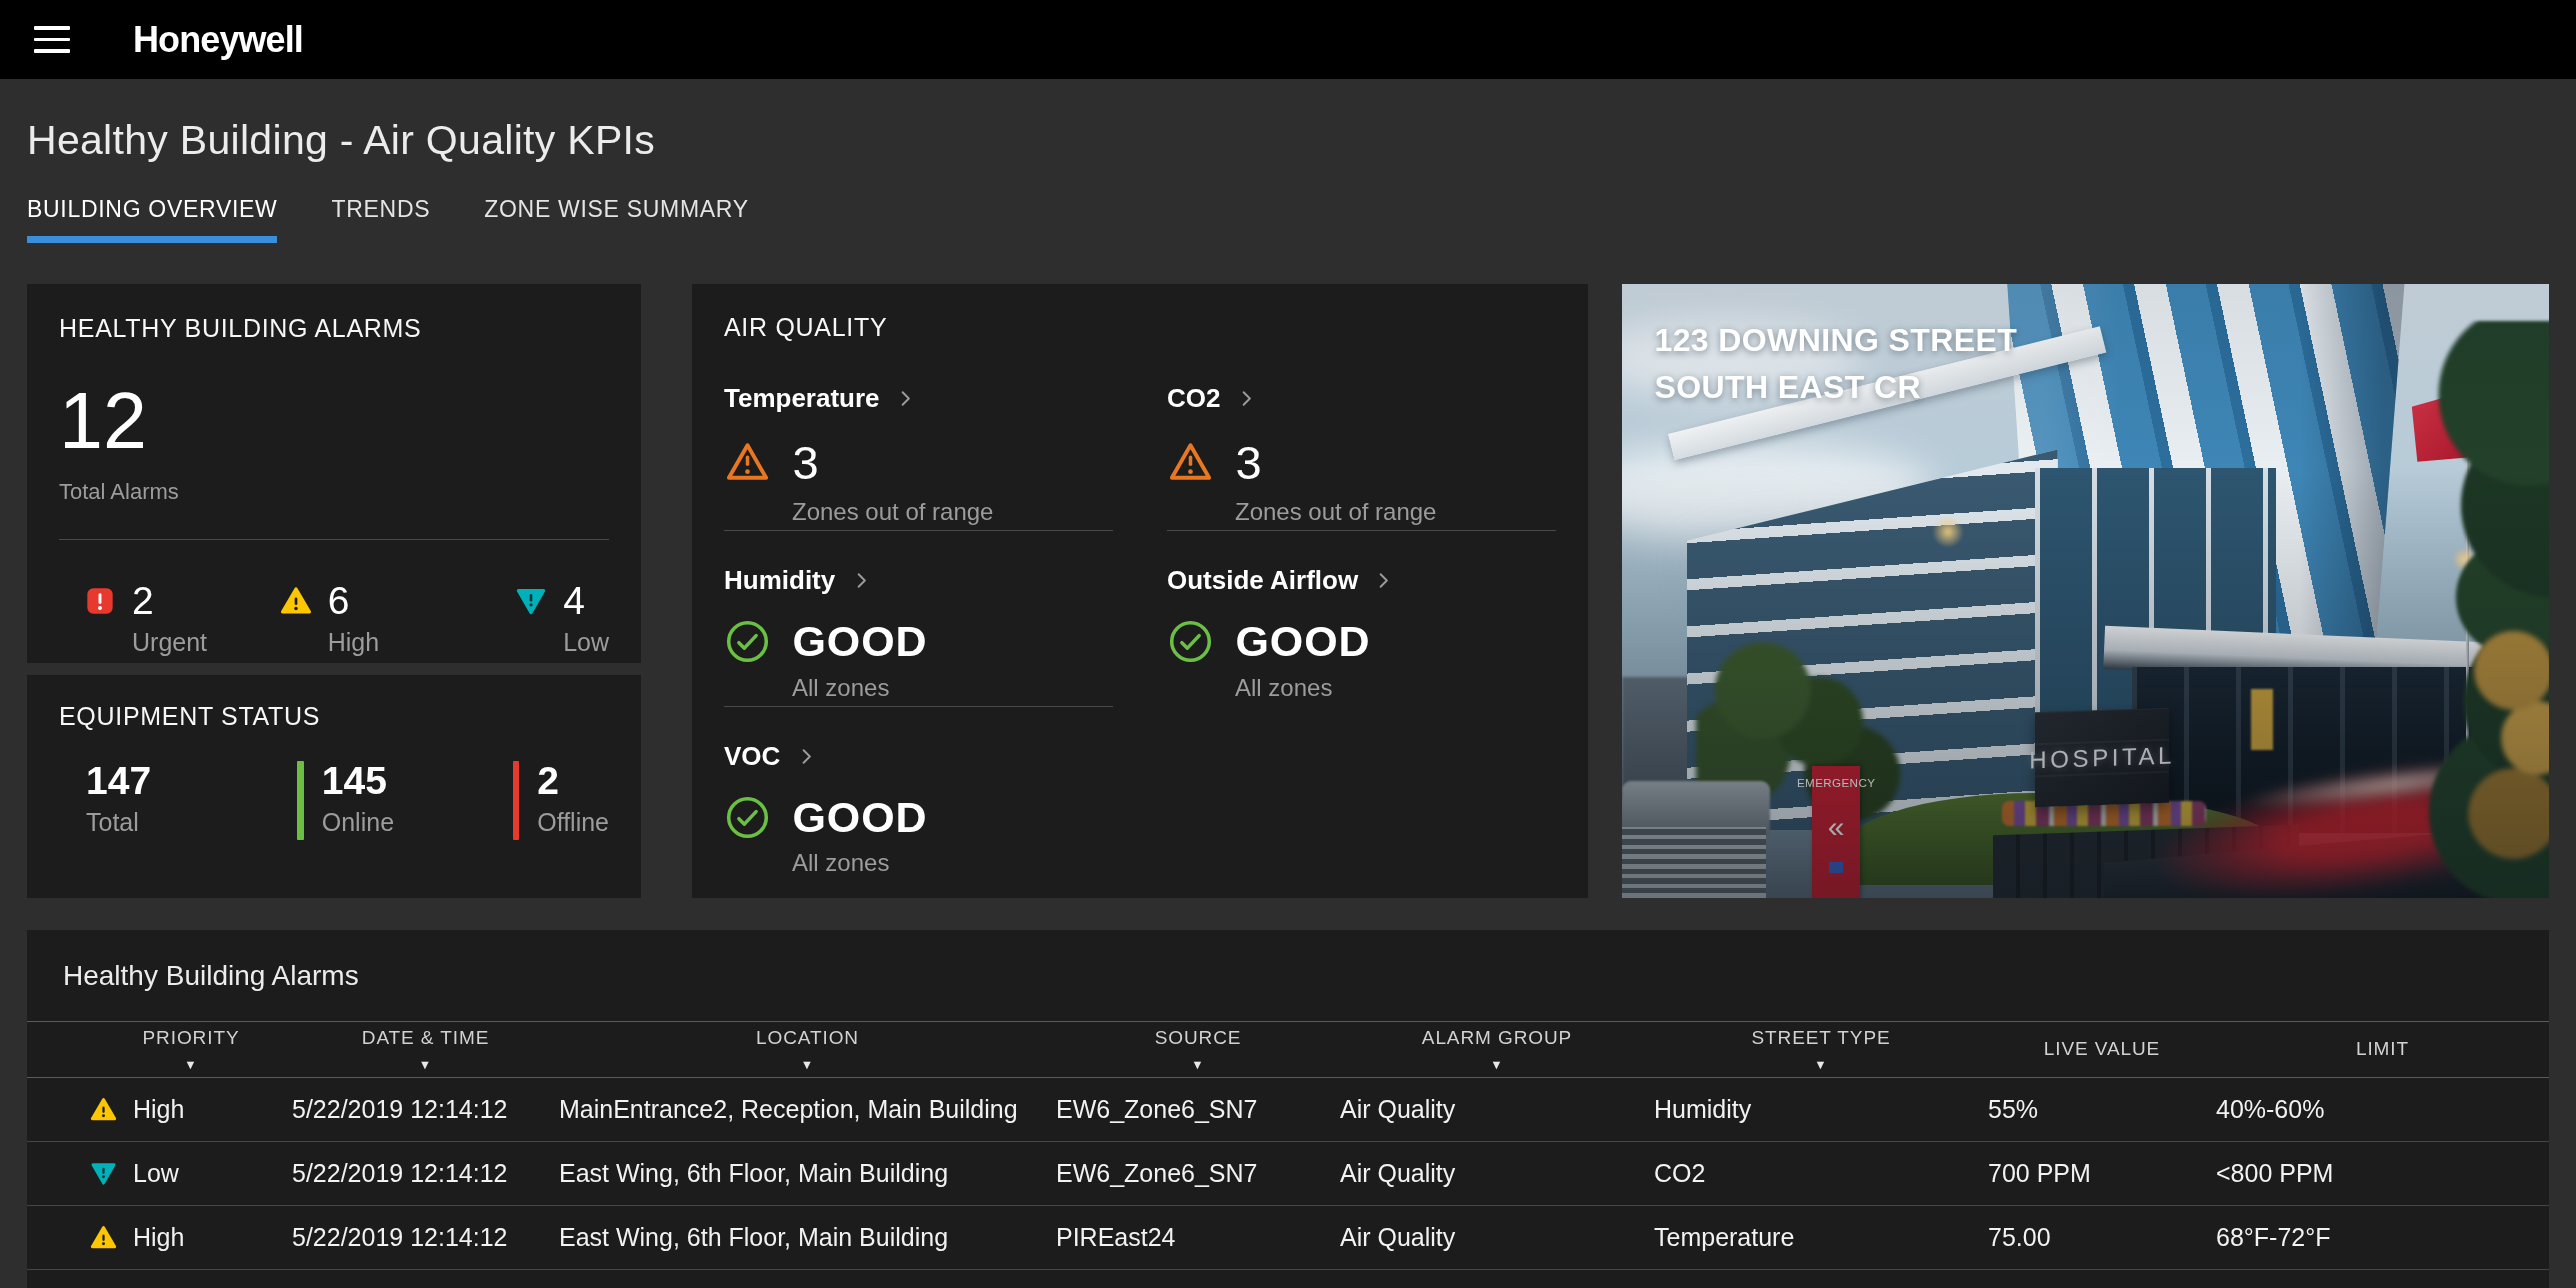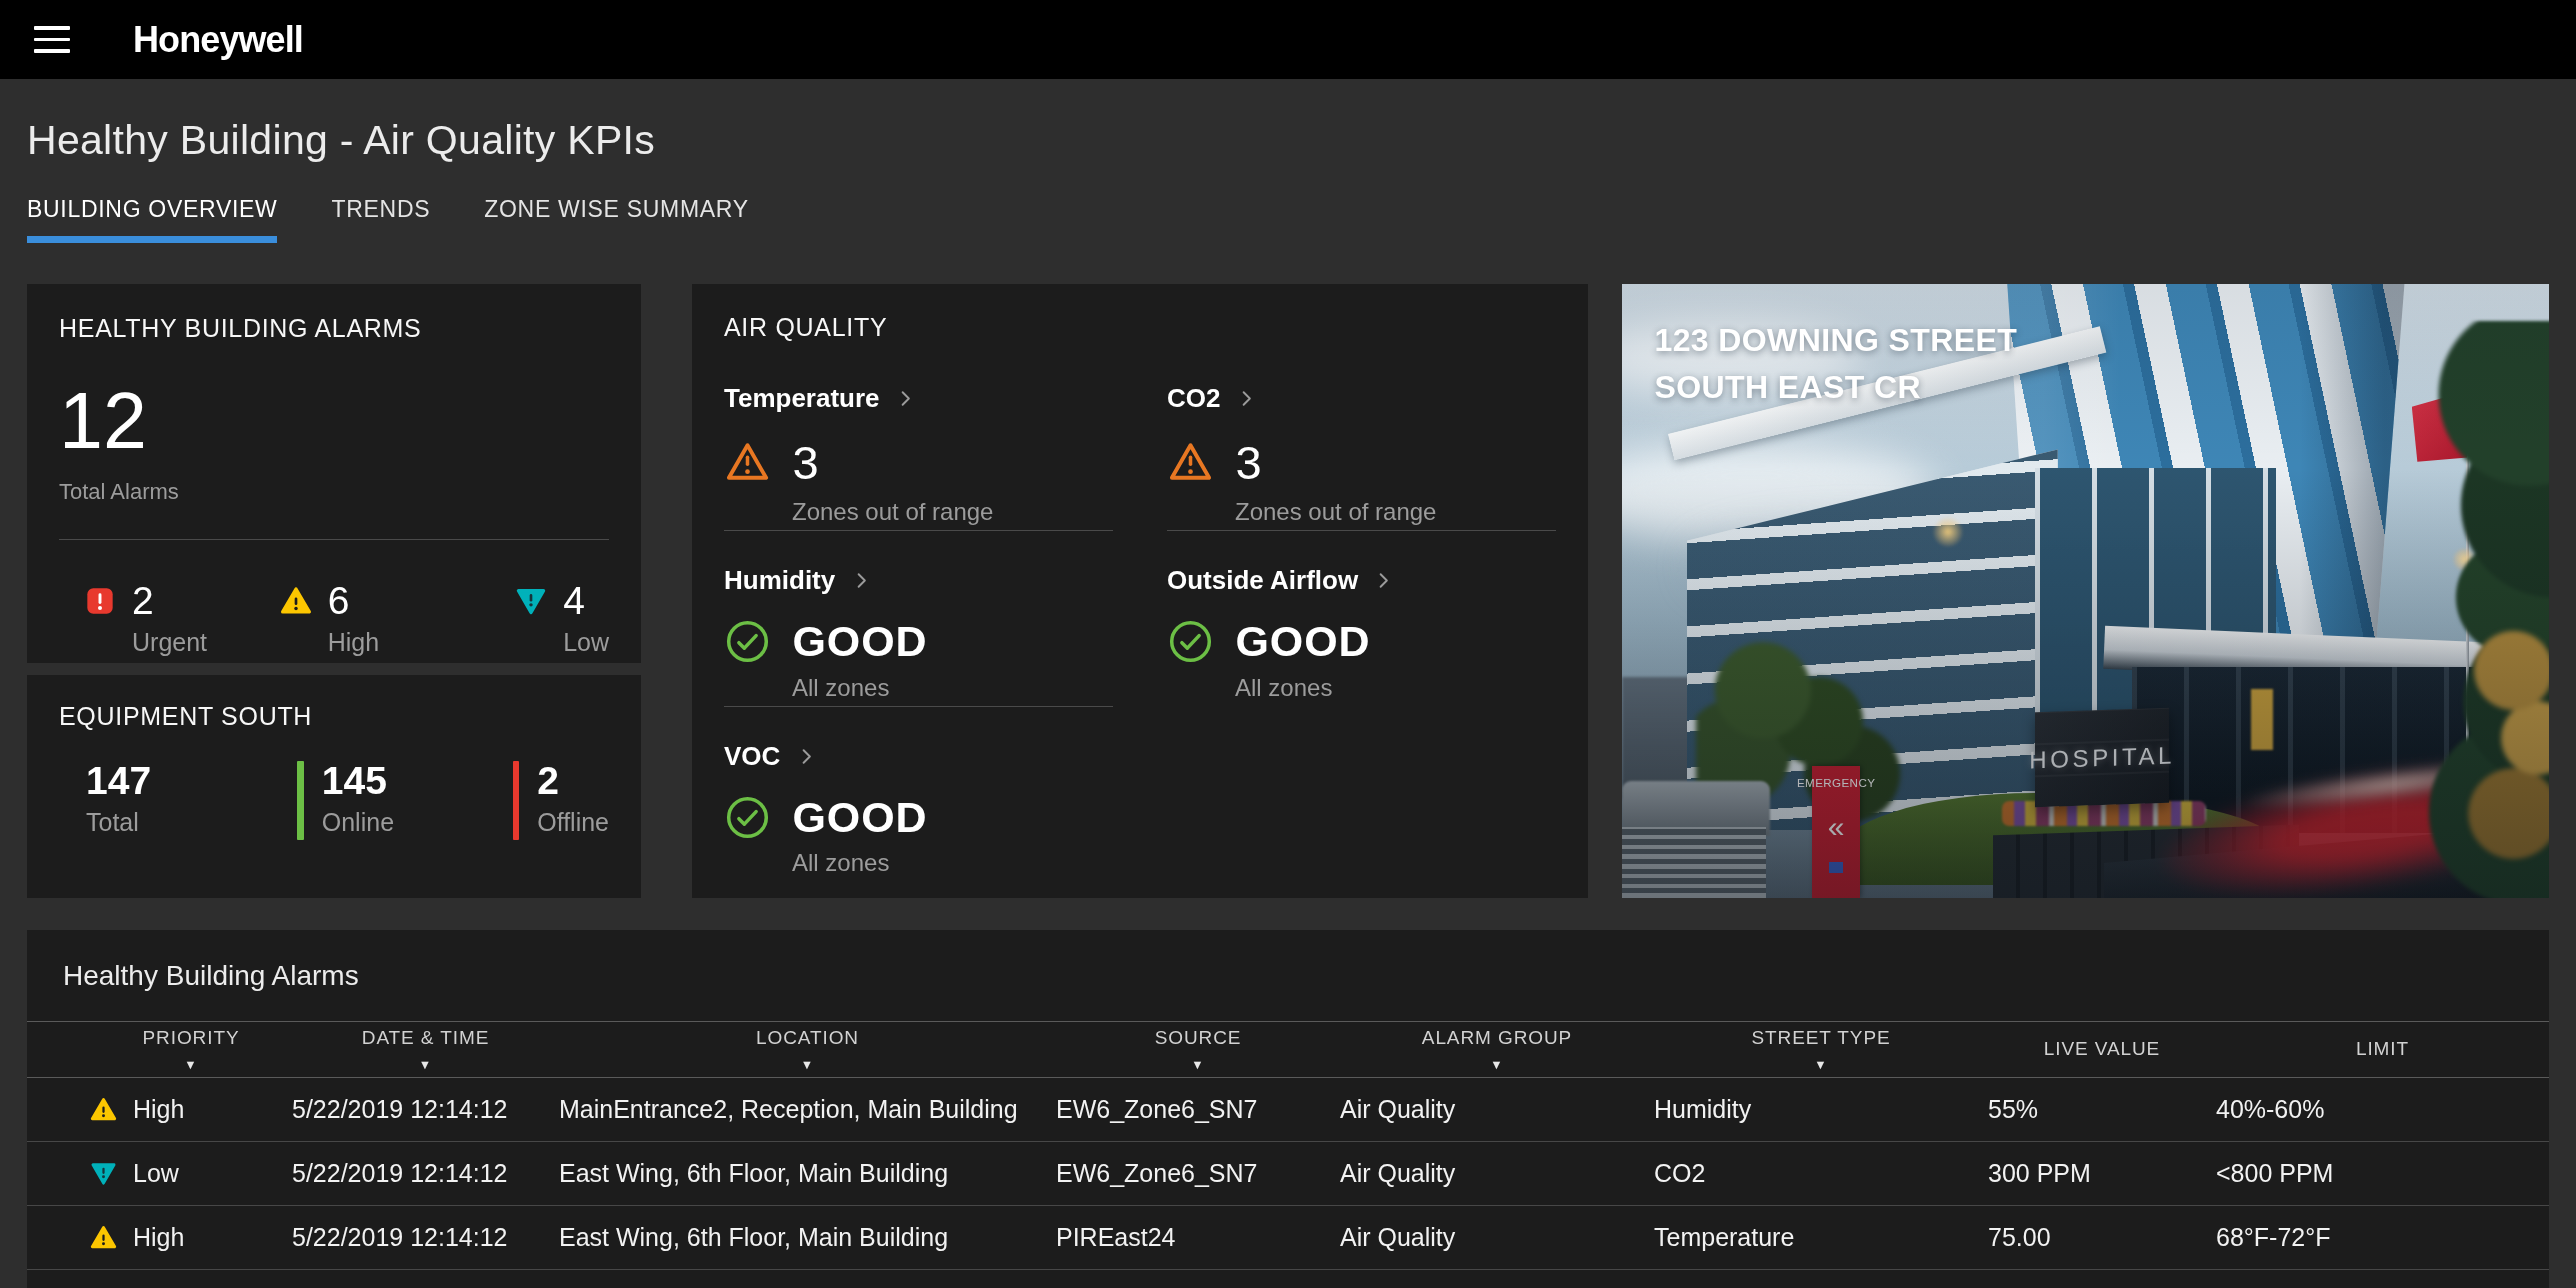--- a/index.html
+++ b/index.html
@@ -246,21 +246,21 @@
                   <circle cx="12" cy="14.9" r="1.3" fill="#15343c"></circle>
                 </svg>
               <span class="stat-value">4</span>
             </div>
             <span class="stat-label muted">Low</span>
           </div>
         </div>
       </div>
 
       <div class="card equipment-card">
-        <div class="card-title">EQUIPMENT SOUTH</div>
+        <div class="card-title">EQUIPMENT STATUS</div>
         <div class="eq-row">
           <div class="eq-stat eq-0">
             <div>
               <div class="eq-value">147</div>
               <div class="eq-label muted">Total</div>
             </div>
           </div>
           <div class="eq-stat eq-1">
             <div class="eq-bar online"></div>
             <div>
@@ -480,21 +480,21 @@
             <rect x="11" y="6.8" width="2" height="5.6" rx="1" fill="#15343c"></rect>
             <circle cx="12" cy="14.9" r="1.3" fill="#15343c"></circle>
           </svg>
         <span>Low</span>
       </div>
       <div>5/22/2019 12:14:12</div>
       <div>East Wing, 6th Floor, Main Building</div>
       <div>EW6_Zone6_SN7</div>
       <div>Air Quality</div>
       <div>CO2</div>
-      <div>300 PPM</div>
+      <div>700 PPM</div>
       <div>&lt;800 PPM</div>
     </div>
 
     <div class="t-row">
       <div class="pri-cell">
         <svg viewBox="0 0 24 24">
             <path d="M12 3 L22 20.2 H2 Z" fill="#fcc600" stroke="#fcc600" stroke-width="2.5" stroke-linejoin="round"></path>
             <rect x="11" y="9.4" width="2" height="5.6" rx="1" fill="#1c1c1c"></rect>
             <circle cx="12" cy="17.6" r="1.3" fill="#1c1c1c"></circle>
           </svg>

